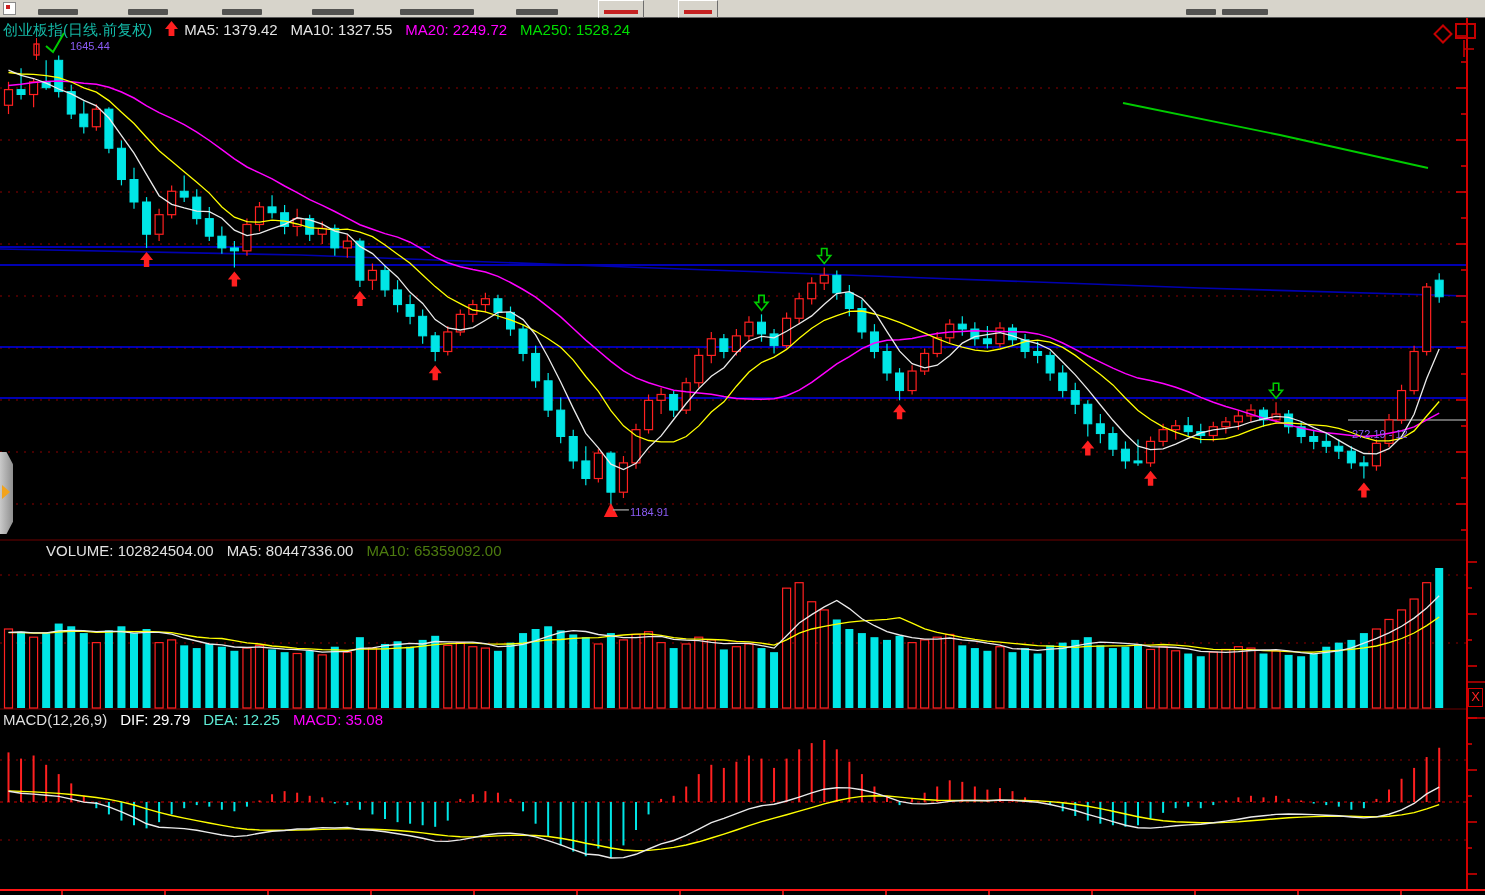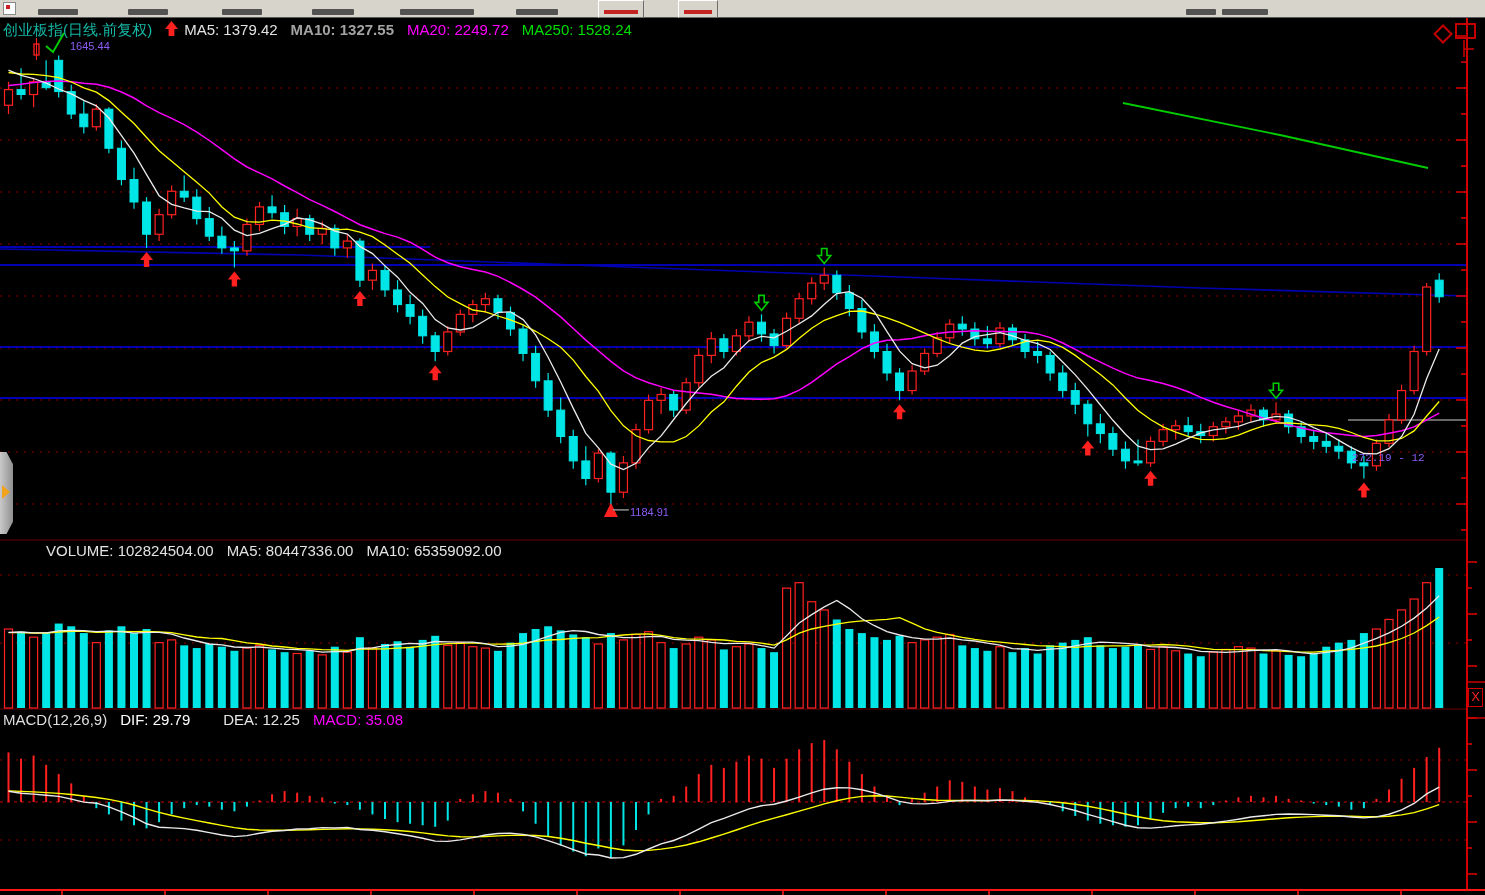--- a/index.html
+++ b/index.html
@@ -626,27 +626,27 @@
       <div class="redbtn" style="left: 598px; width: 44px;">
         <i></i>
       </div>
       <div class="redbtn" style="left: 678px; width: 38px;">
         <i></i>
       </div>
     </div>
 
 <div class="hdr" style="left:3px;top:21px;" id="price-header"><span class="seg" style="color: #14b8a6;">创业板指(日线.前复权)</span><svg width="13" height="16">
         <path d="M6.5 0 L0 8 H3.6 V15 H9.4 V8 H13 Z" fill="#ff2020"></path>
-      </svg><span class="seg" style="color: rgb(226, 226, 226);">MA5: 1379.42</span><span class="seg" style="color: #a3a3a3; font-weight: bold;">MA10: 1327.55</span><span class="seg" style="color: rgb(255, 0, 255);">MA20: 2249.72</span><span class="seg" style="color: rgb(0, 221, 0); text-align: center;">MA250: 1528.24</span></div>
-<div class="hdr" style="left:3px;top:542px;" id="volume-header"><span class="seg" style="color: rgb(226, 226, 226); margin-left: 43px;">VOLUME: 102824504.00</span><span class="seg" style="color: rgb(226, 226, 226); margin-top: 39px;">MA5: 80447336.00</span><span class="seg" style="color: #e5e5e5;">MA10: 65359092.00</span></div>
-<div class="hdr" style="left:3px;top:711px;" id="macd-header"><span class="seg" style="color: rgb(222, 222, 222);">MACD(12,26,9)</span><span class="seg" style="color: rgb(255, 255, 255);">DIF: 29.79</span><span class="seg" style="color: #e5e5e5; margin-left: 20px;">DEA: 12.25</span><span class="seg" style="color: rgb(255, 0, 255);">MACD: 35.08</span></div>
+      </svg><span class="seg" style="color: rgb(226, 226, 226);">MA5: 1379.42</span><span class="seg" style="color: #e5e5e5;">MA10: 1327.55</span><span class="seg" style="color: rgb(255, 0, 255);">MA20: 2249.72</span><span class="seg" style="color: rgb(0, 221, 0); text-align: center;">MA250: 1528.24</span></div>
+<div class="hdr" style="left:3px;top:542px;" id="volume-header"><span class="seg" style="color: rgb(226, 226, 226); margin-left: 43px;">VOLUME: 102824504.00</span><span class="seg" style="color: rgb(226, 226, 226); margin-top: 39px;">MA5: 80447336.00</span><span class="seg" style="color: #4d7c0f;">MA10: 65359092.00</span></div>
+<div class="hdr" style="left:3px;top:711px;" id="macd-header"><span class="seg" style="color: rgb(222, 222, 222);">MACD(12,26,9)</span><span class="seg" style="color: rgb(255, 255, 255);">DIF: 29.79</span><span class="seg" style="color: #5eead4;">DEA: 12.25</span><span class="seg" style="color: rgb(255, 0, 255);">MACD: 35.08</span></div>
 
 <div class="ann" style="left:70px;top:40px;">1645.44</div>
 <div class="ann" style="left:630px;top:506px;">1184.91</div>
-<div class="ann" style="left:1352px;top:452px;font-family:Liberation Mono, monospace;">272.19 - 12</div>
+<div class="ann" style="left:1352px;top:428px;">272.19 - 12</div>
 
 <div id="tabhandle">
   <span class="tri"></span>
 </div>
 
 <div id="ico-diamond"></div>
 <div id="ico-window">
       <i></i>
     </div>
 

